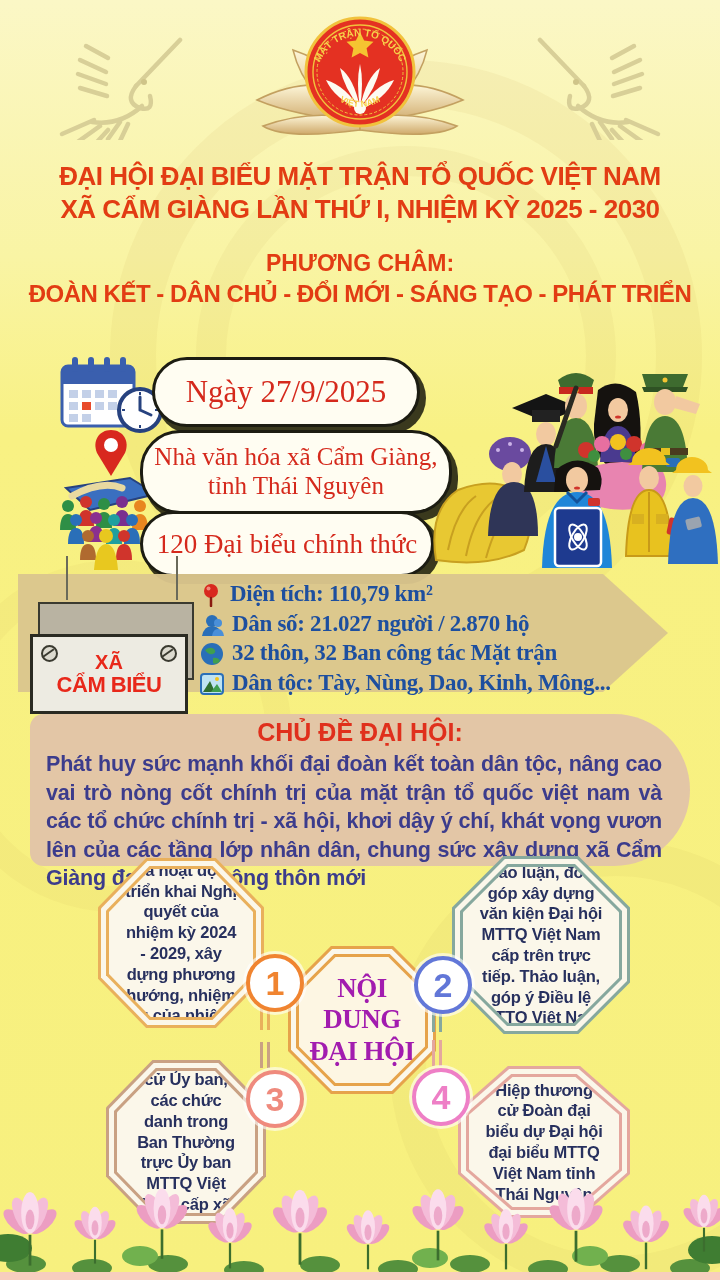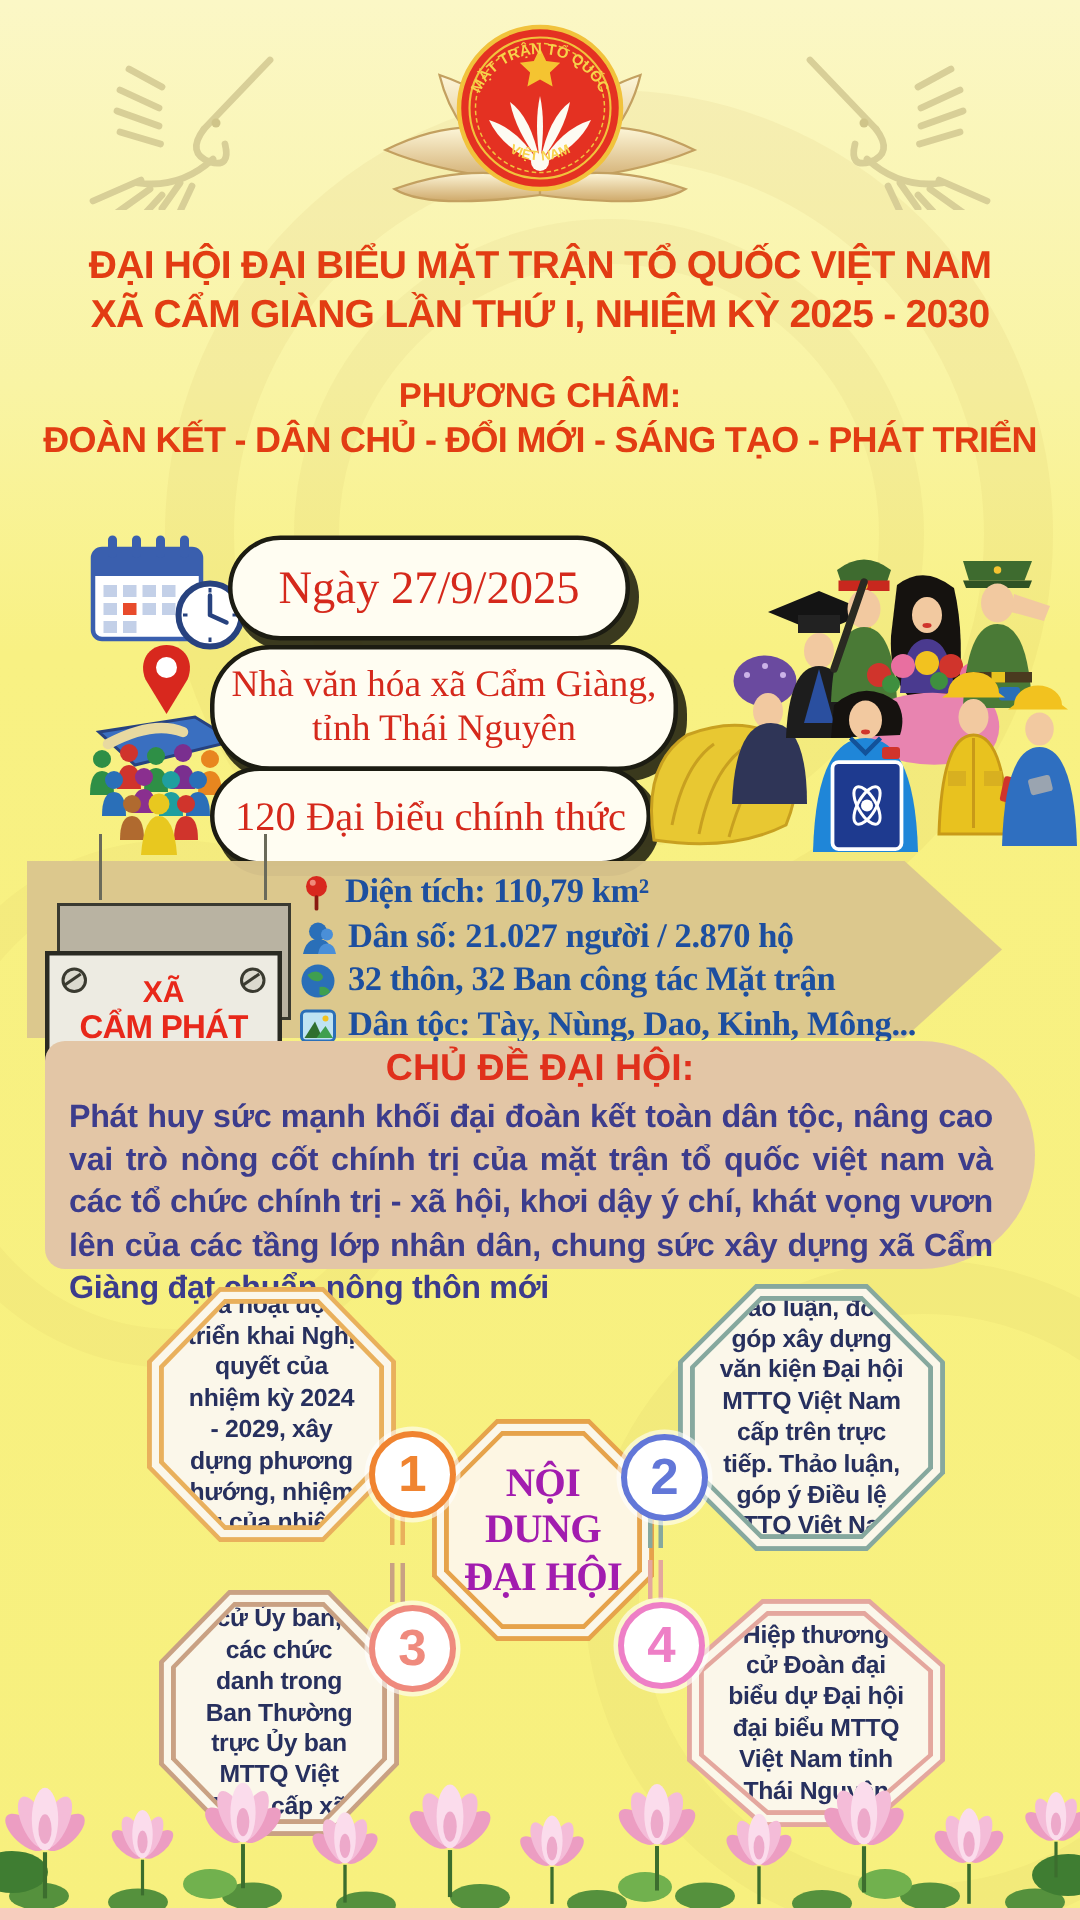--- a/index.html
+++ b/index.html
@@ -50,21 +50,21 @@
   .sign-l2{font-size:22px;letter-spacing:-.5px;}
   .screw{position:absolute;top:8px;width:13px;height:13px;border:2px solid #3a3a30;border-radius:50%;background:#dcdacf;}
   .screw::after{content:"";position:absolute;left:-1px;top:5px;width:13px;height:2px;background:#3a3a30;transform:rotate(-35deg);}
   .stats{left:200px;top:581px;width:450px;display:flex;flex-direction:column;gap:3.5px;}
   .stat-row{display:flex;align-items:flex-end;gap:8px;}
   .stat-row svg{flex:0 0 auto;}
   .stat-text{color:#1d4f9f;font-family:"Liberation Serif",serif;font-weight:bold;font-size:23px;white-space:nowrap;letter-spacing:-.3px;}
 
   
   .theme{
-    left:30px;top:694px;width:660px;height:152px;background:#e3c6a6;
+    left:30px;top:714px;width:660px;height:152px;background:#e3c6a6;
     border-radius:14px 80px 80px 14px;
   }
   .theme-head{position:absolute;left:0;top:4px;width:100%;text-align:center;color:#e0301c;font-weight:bold;font-size:25px;}
   .theme-body{
     position:absolute;left:16px;top:36px;width:616px;color:#3c3c8c;font-weight:bold;
     font-size:21.5px;line-height:1.33;text-align:justify;letter-spacing:-.2px;
   }
 
   
   .oct{position:absolute;}
@@ -357,21 +357,21 @@
   </svg>
 
   <div class="abs banner"></div>
   <div class="string" style="left:66px;top:556px;"></div>
   <div class="string" style="left:176px;top:556px;"></div>
   <div class="abs sign-shadow"></div>
   <div class="abs sign">
     <span class="screw" style="left:8px;"></span>
     <span class="screw" style="right:8px;"></span>
     <span class="sign-l1">XÃ</span>
-    <span class="sign-l2">CẨM PHÁT</span>
+    <span class="sign-l2">CẨM BIỂU</span>
   </div>
   <div class="abs stats">
     <div class="stat-row">
       <svg width="22" height="24" viewBox="0 0 22 24">
         <circle cx="11" cy="8" r="7" fill="#d8281e"></circle>
           <circle cx="8.5" cy="5.5" r="2" fill="#f08a7a"></circle>
         <path d="M11,15 L11,23" stroke="#8a1a10" stroke-width="2.5" stroke-linecap="round"></path>
       </svg>
       <span class="stat-text">Diện tích: 110,79 km²</span>
     </div>

